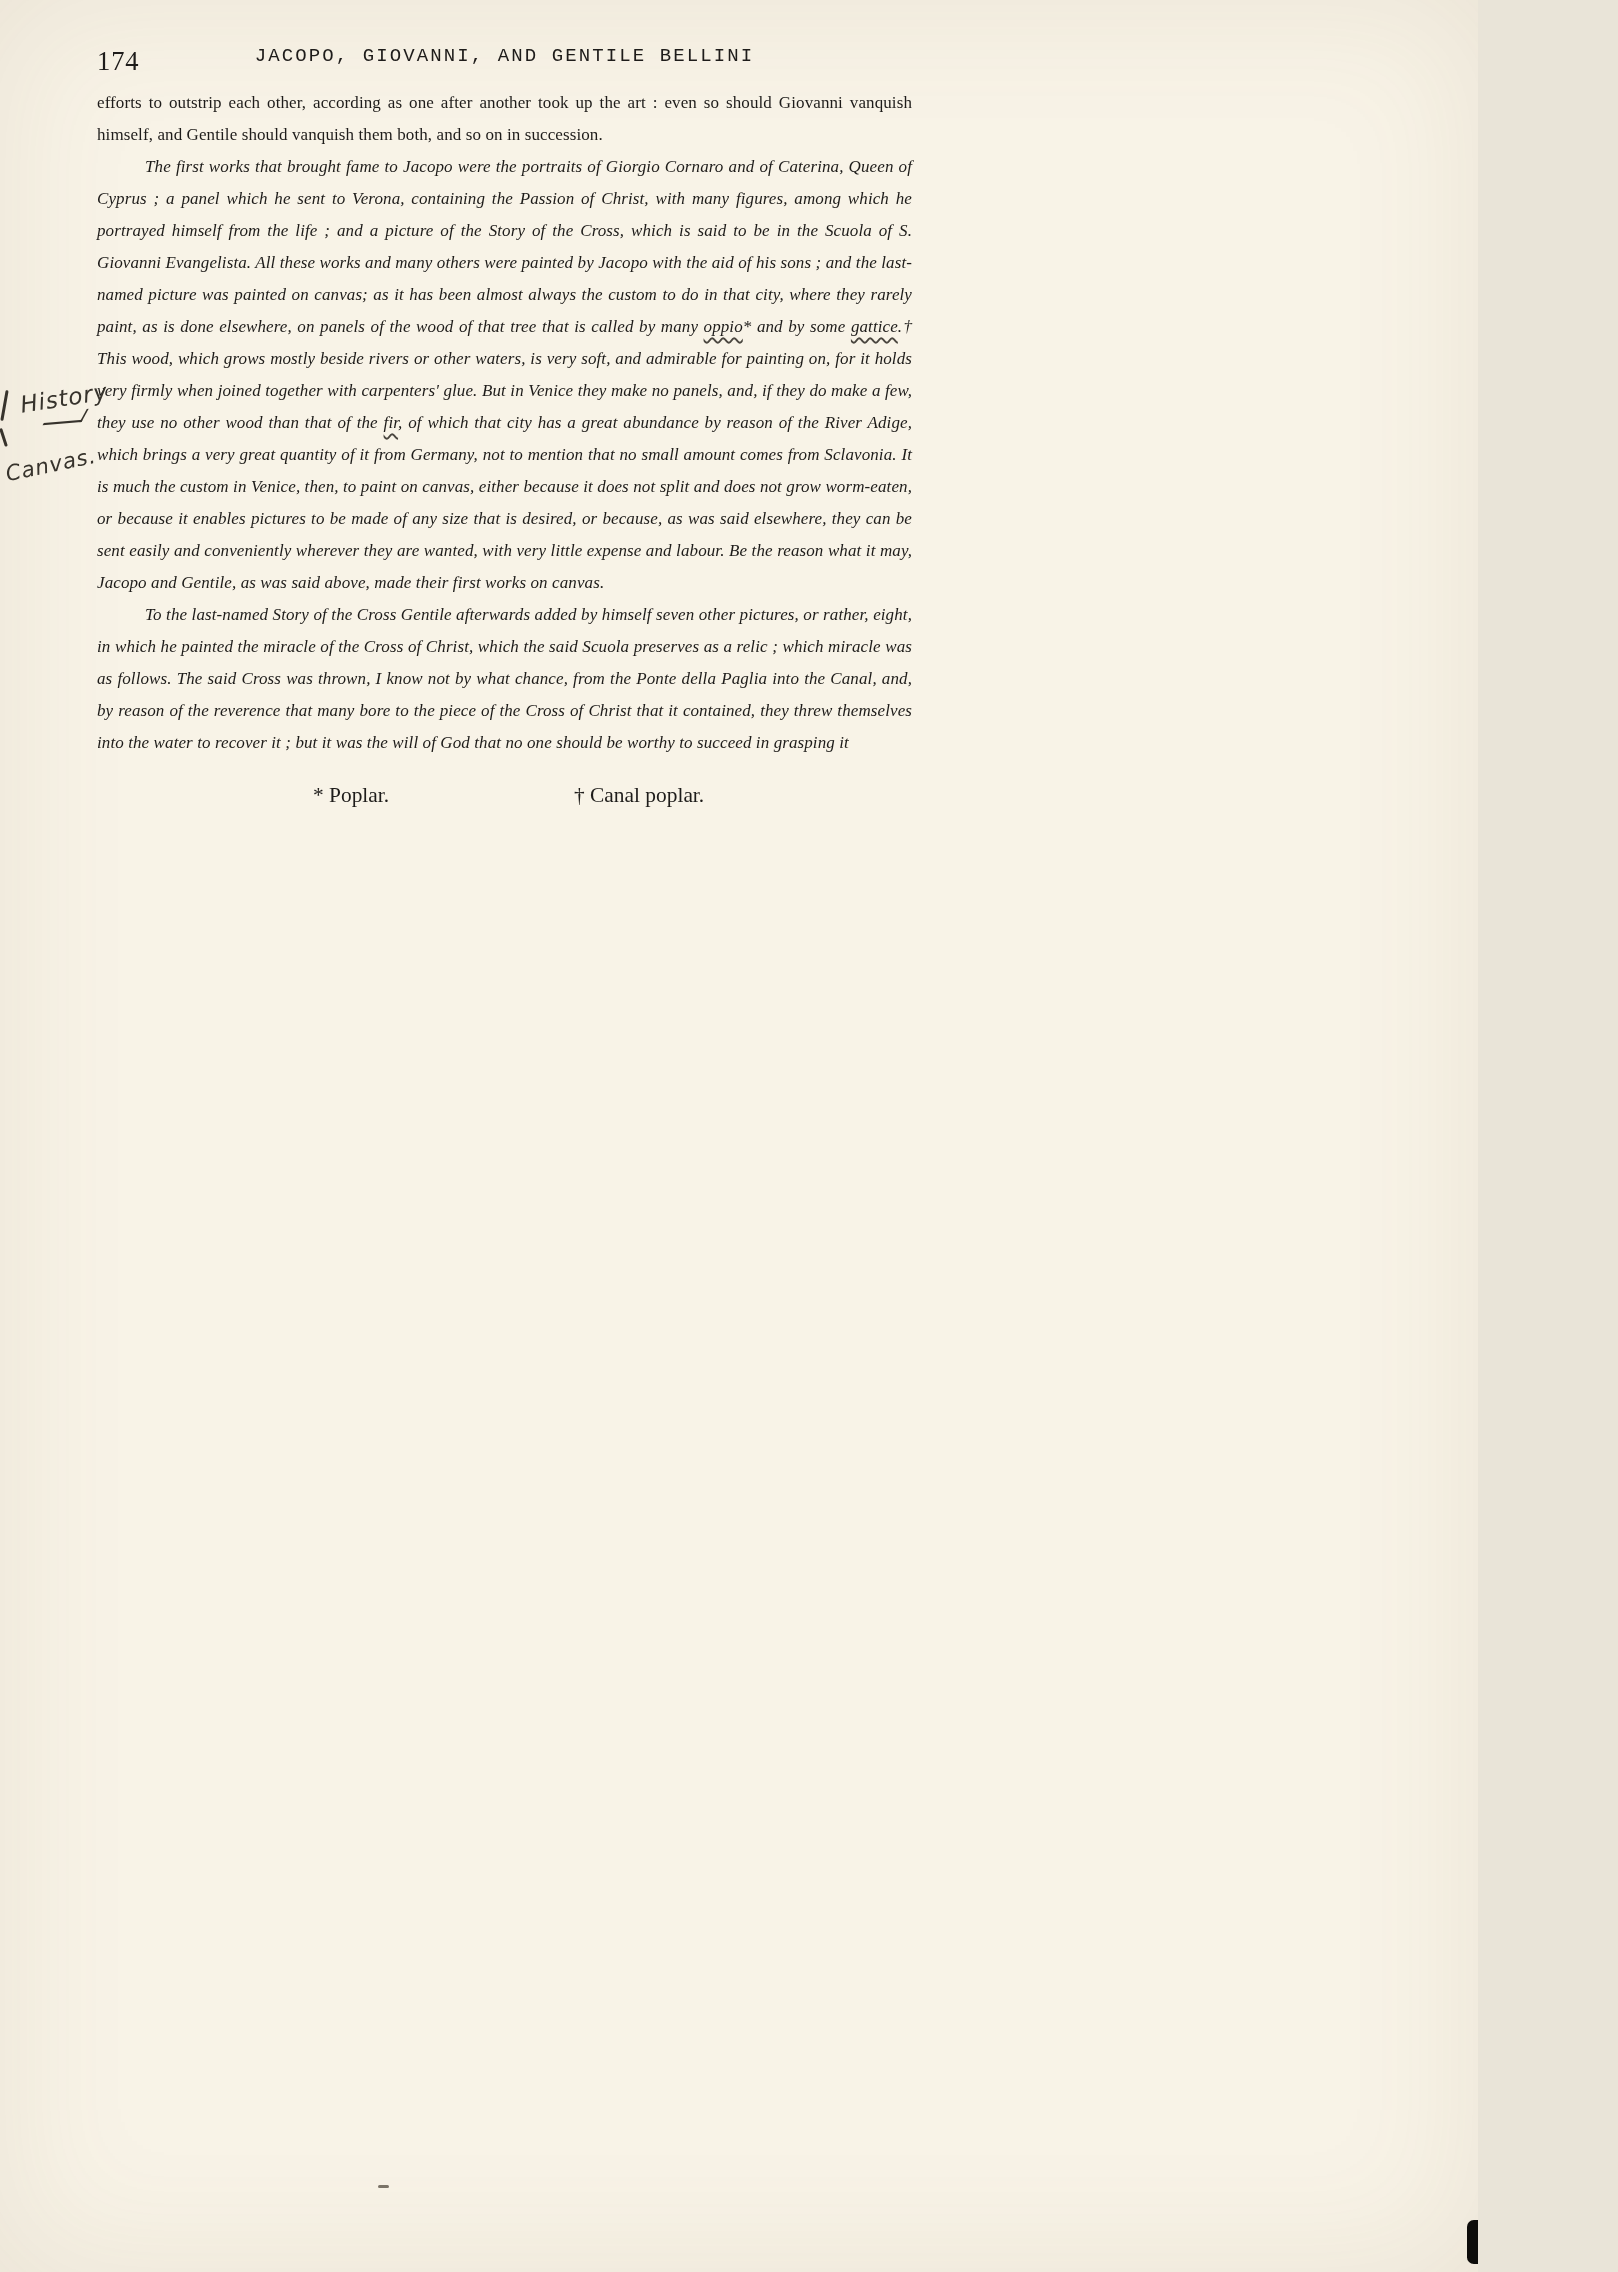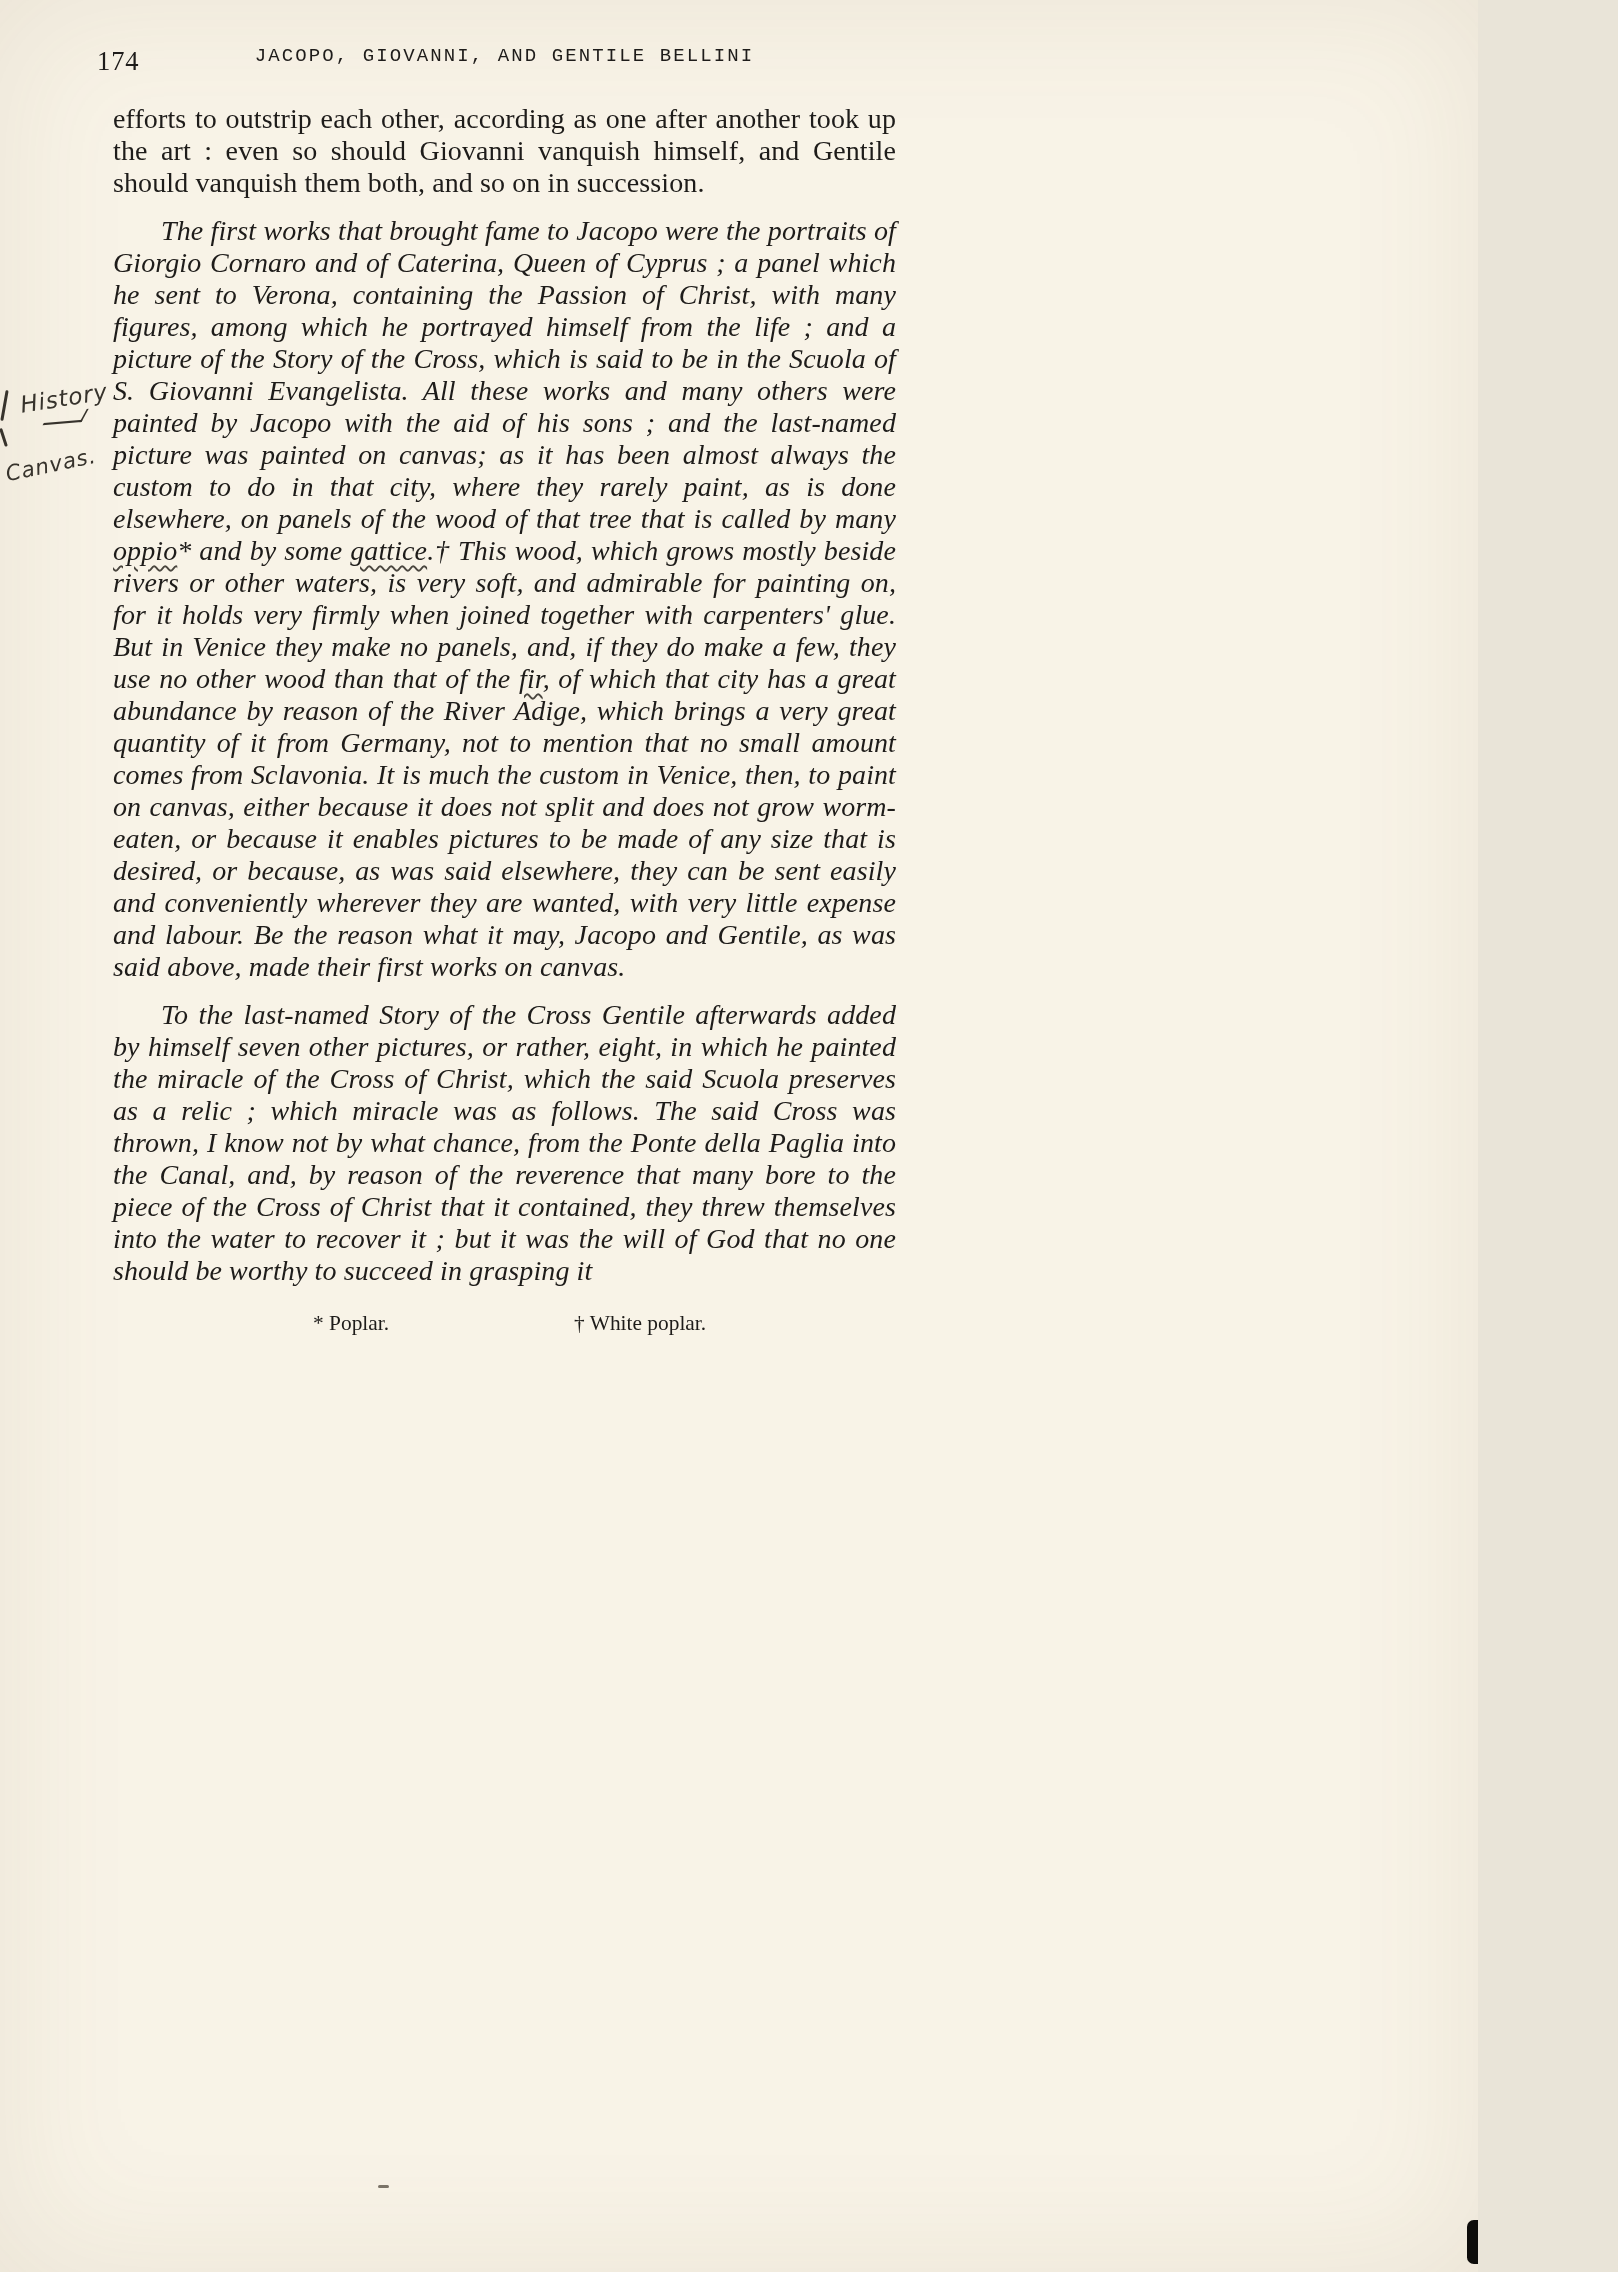--- a/index.html
+++ b/index.html
@@ -38,22 +38,22 @@
     font-family: Liberation Mono, monospace;
   }
 
   .text-col {
     position: absolute;
     left: 97px;
     top: 87px;
     width: 815px;
   }
   .para {
-    margin: 16px;
-    font-size: 28px;
+    margin: 0;
+    font-size: 17px;
     line-height: 32px;
     text-align: justify;
     letter-spacing: 0.1px;
   }
   .para.indent { text-indent: 48px; font-style: italic; }
 
   .pencil-u {
     text-decoration-line: underline;
     text-decoration-style: wavy;
     text-decoration-color: var(--pencil, #4a463f);
@@ -151,21 +151,21 @@
 
   <div class="text-col">
     <div id="paragraphs">
         <p class="para"><span>efforts to outstrip each other, according as one after another took up the art : even so should Giovanni vanquish himself, and Gentile should vanquish them both, and so on in succession.</span></p>
         <p class="para indent"><span>The first works that brought fame to Jacopo were the portraits of Giorgio Cornaro and of Caterina, Queen of Cyprus ; a panel which he sent to Verona, containing the Passion of Christ, with many figures, among which he portrayed himself from the life ; and a picture of the Story of the Cross, which is said to be in the Scuola of S. Giovanni Evangelista.  All these works and many others were painted by Jacopo with the aid of his sons ; and the last-named picture was painted on canvas; as it has been almost always the custom to do in that city, where they rarely paint, as is done elsewhere, on panels of the wood of that tree that is called by many </span><span class="pencil-u">oppio</span><span>* and by some </span><span class="pencil-u">gattice</span><span>.†  This wood, which grows mostly beside rivers or other waters, is very soft, and admirable for painting on, for it holds very firmly when joined together with carpenters' glue.  But in Venice they make no panels, and, if they do make a few, they use no other wood than that of the </span><span class="pencil-u">fir</span><span>, of which that city has a great abundance by reason of the River Adige, which brings a very great quantity of it from Germany, not to mention that no small amount comes from Sclavonia.  It is much the custom in Venice, then, to paint on canvas, either because it does not split and does not grow worm-eaten, or because it enables pictures to be made of any size that is desired, or because, as was said elsewhere, they can be sent easily and conveniently wherever they are wanted, with very little expense and labour.  Be the reason what it may, Jacopo and Gentile, as was said above, made their first works on canvas.</span></p>
         <p class="para indent"><span>To the last-named Story of the Cross Gentile afterwards added by himself seven other pictures, or rather, eight, in which he painted the miracle of the Cross of Christ, which the said Scuola preserves as a relic ; which miracle was as follows.  The said Cross was thrown, I know not by what chance, from the Ponte della Paglia into the Canal, and, by reason of the reverence that many bore to the piece of the Cross of Christ that it contained, they threw themselves into the water to recover it ; but it was the will of God that no one should be worthy to succeed in grasping it</span></p>
       </div>
 
     <div class="footnote-row">
       <span class="footnote">* Poplar.</span>
-      <span class="footnote">† White poplar.</span>
+      <span class="footnote">† Canal poplar.</span>
     </div>
   </div>
 
   <div class="marginalia marg-history">History</div>
 
   <div class="marginalia marg-canvas">Canvas.</div>
 
   <div class="stray stray-1"></div>
   <div class="stray stray-2"></div>
 

